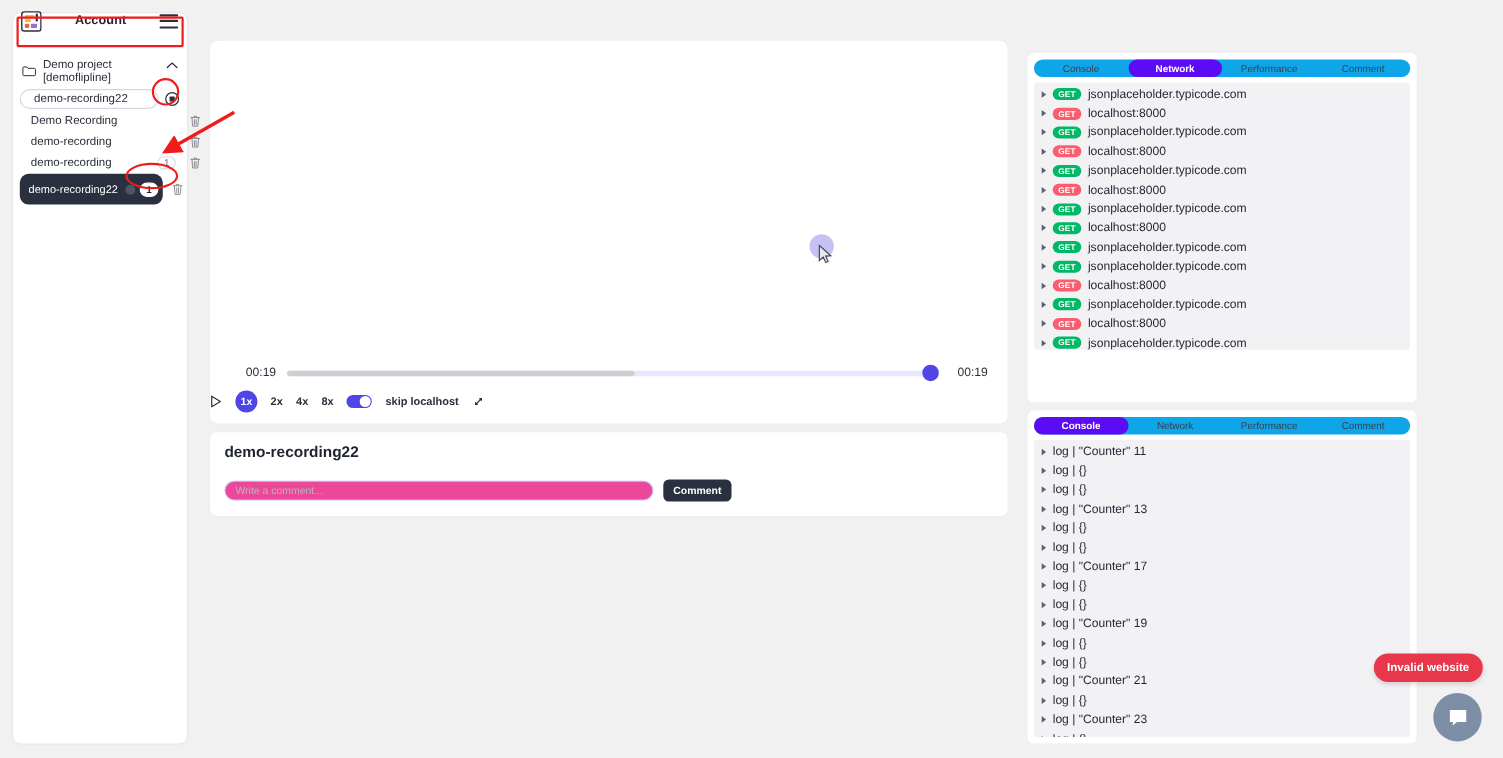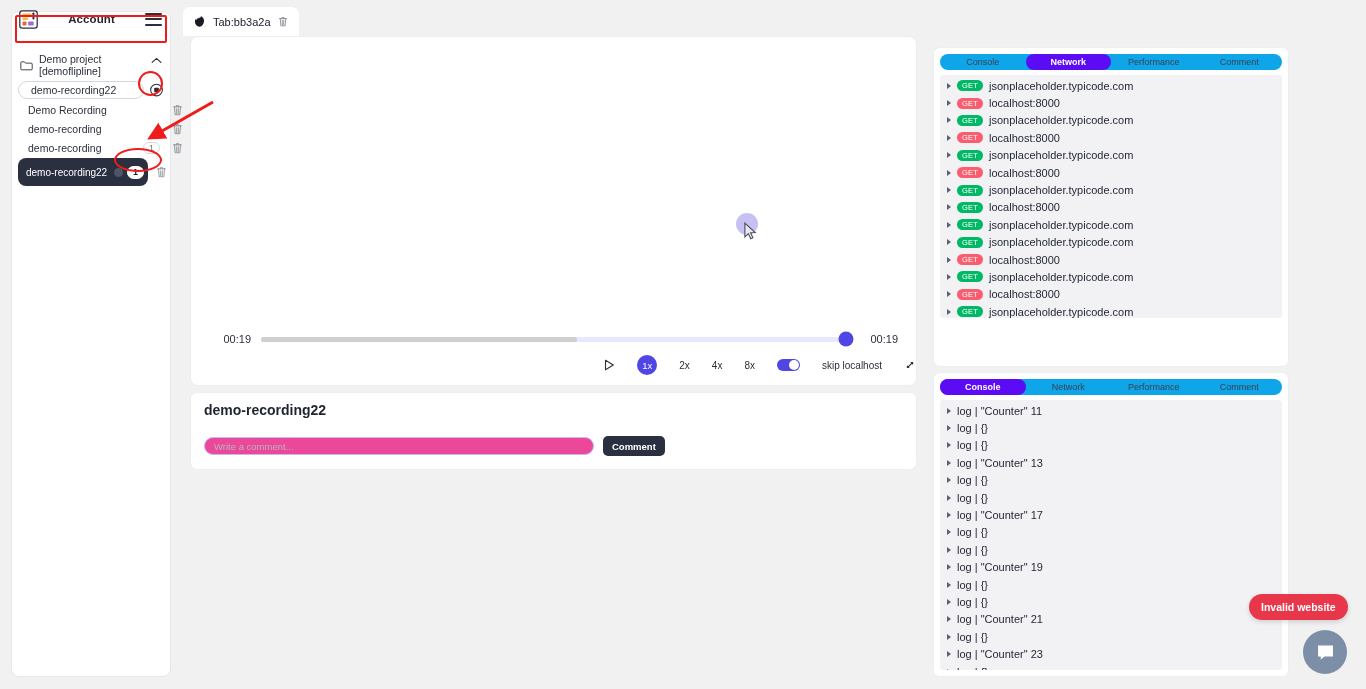--- a/index.html
+++ b/index.html
@@ -145,22 +145,22 @@
     position: relative; flex: 1; height: 5px;
     background: #e7e7ff; border-radius: 3px;
   }
   .track .buf { position:absolute; left:0; top:0; height:5px; width:54%; background:#cfcfd2; border-radius:3px;}
   .track .knob {
     position: absolute; right: 0px; top: 50%; transform: translate(50%,-50%);
     width: 15px; height: 15px; border-radius: 50%; background: #4f46e5;
   }
   .ctrl-row {
     position: absolute; left:0; right:0; bottom: 10px;
-    display:flex; align-items:center; justify-content:flex-end; gap: 22px;
-    font-size: 10px; color: #2b2f3a;
+    display:flex; align-items:center; justify-content:flex-start; gap: 12px;
+    font-size: 10px; color: #2b2f3a; font-weight: bold;
   }
   .play-icn { width: 11px; height: 12px; }
   .spd { font-size: 10px; color:#2b2f3a; cursor:pointer; }
   .spd.active {
     background:#4f46e5; color:#fff; border-radius:50%;
     width:20px;height:20px; display:flex;align-items:center;justify-content:center;
     font-size:9.5px;
   }
   .switch {
     width: 23px; height: 12px; border-radius: 7px; background:#4f46e5;
@@ -230,21 +230,21 @@
     white-space: nowrap;
   }
   .caret {
     width:0;height:0;
     border-left: 4.5px solid #5c6170;
     border-top: 3.5px solid transparent;
     border-bottom: 3.5px solid transparent;
     flex: 0 0 auto;
   }
   .meth {
-    font-size: 7.5px; font-weight: normal; color:#fff;
+    font-size: 7.5px; font-weight: bold; color:#fff;
     border-radius: 7px; padding: 1px 5px; letter-spacing:.2px;
     flex: 0 0 auto;
   }
   .meth.ok { background:#00b865; }
   .meth.err { background:#fa5d6e; }
 
   
   #invalid {
     position: absolute; left: 1249px; top: 594px;
     background: #e8374a; color:#fff;
@@ -361,35 +361,20 @@
 
   <svg id="arrow" viewBox="0 0 80 55">
     <defs>
       <marker id="ah" markerWidth="6" markerHeight="6" refX="3" refY="3" orient="auto">
         <path d="M0,0 L6,3 L0,6 z" fill="#f01b1b"></path>
       </marker>
     </defs>
     <line x1="68" y1="10" x2="10" y2="43" stroke="#f01b1b" stroke-width="3" marker-end="url(#ah)"></line>
   </svg>
 
-  <div id="tabbar">
-    <div class="tab">
-      <span class="ff-ico">
-        <svg viewBox="0 0 16 16" width="13" height="13">
-          <path d="M8 1.2c3.1 0 5.6 2.6 5.6 5.9S11.1 14.5 8 14.5 2.4 11.4 2.4 8.1c0-2 .8-3.3 1.7-3.9-.2.9 0 1.8.5 2.3.2-1.6 1.3-3 2.9-3.4-.4.5-.6 1.1-.5 1.7.7-1.3 2-2.1 3.4-2.2-.6-.4-1-.9-1.4-1.4z" fill="#1b1b24"></path>
-        </svg>
-      </span>
-      <span>Tab:bb3a2a</span>
-      <span class="t-trash">
-        <svg viewBox="0 0 14 15" width="10" height="11">
-          <path d="M2 3.5h10M5.5 3.5V2h3v1.5M3.2 3.5l.8 10h6l.8-10M6 6v6M8 6v6" fill="none" stroke="#3b3f4b" stroke-width="1.05" stroke-linecap="round"></path>
-        </svg>
-      </span>
-    </div>
-  </div>
 
   <div id="player">
     <div id="stage">
       <div class="cursor-halo"></div>
       <span class="cursor-arrow">
         <svg viewBox="0 0 12 16" width="15" height="18">
           <path d="M1 1 L1 13.2 L4.1 10.3 L6.2 14.8 L8.1 13.9 L6.1 9.6 L10.2 9.3 Z" fill="#e9e9ef" stroke="#4a4f60" stroke-width="1"></path>
         </svg>
       </span>
     </div>

